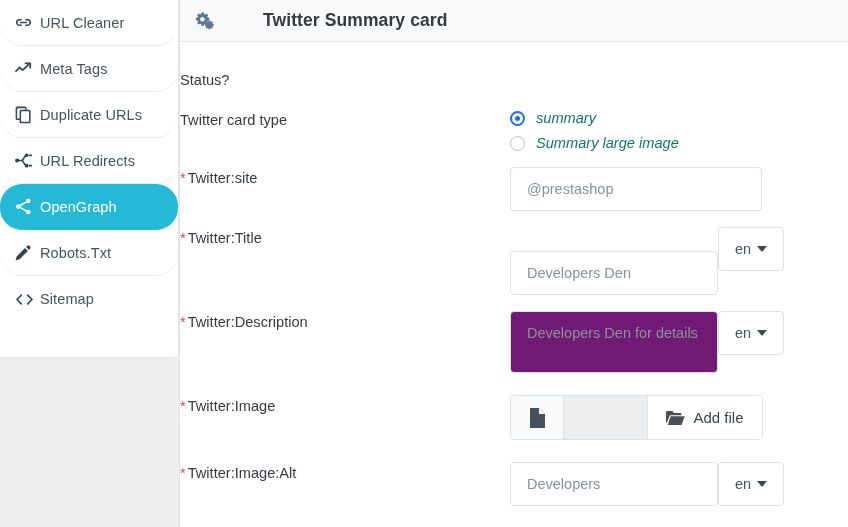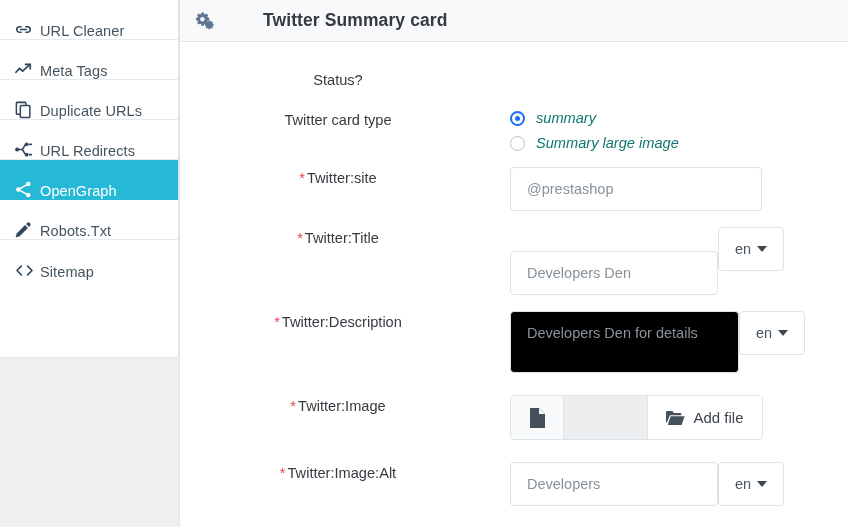--- a/index.html
+++ b/index.html
@@ -29,27 +29,28 @@
     border: 1px solid #e2e5e8;
     border-top: none;
     border-left: none;
     border-radius: 0 0 4px 0;
     height: 358px;
     overflow: hidden;
   }
 
   .side-item {
     position: relative;
-    height: 40px;
-    display: flex;
-    align-items: flex-end;
+    height: 46px;
+    display: flex;
+    align-items: center;
     padding-left: 14px;
     border-bottom: 1px solid #e7eaec;
     cursor: pointer;
     background: #ffffff;
+    border-radius: 22px;
   }
   .side-item:last-child { border-bottom: none; }
 
   .side-item .ico {
     width: 26px;
     flex: 0 0 26px;
     display: flex;
     align-items: center;
     justify-content: flex-start;
     color: #31455b;
@@ -111,21 +112,21 @@
 
   
   .row {
     display: flex;
     align-items: flex-start;
     margin-bottom: 16px;
   }
   .row .lbl {
     width: 330px;
     flex: 0 0 330px;
-    text-align: center;
+    text-align: left;
     padding-right: 14px;
     font-size: 14.6px;
     color: #363a41;
     line-height: 22px;
     white-space: nowrap;
   }
   .star { color: #e8434a; margin-right: 2px; }
   .ctl { flex: 1 1 auto; display: flex; align-items: flex-start; }
 
   
@@ -194,25 +195,25 @@
     line-height: 42px;
     font-family: "Liberation Sans", sans-serif;
     outline: none;
     white-space: nowrap;
     overflow: hidden;
   }
   .inp-site  { width: 252px; }
   .inp-title { width: 208px; margin-top: 24px; }
 
   .ta {
-    width: 229px;
+    width: 208px;
     height: 62px;
     border: 1px solid #dde2e6;
     border-radius: 4px;
-    background: #000000;
+    background: #701a75;
     font-size: 14.5px;
     color: #8a9299;
     padding: 11px 16px;
     line-height: 21px;
     font-family: "Liberation Sans", sans-serif;
     outline: none;
     resize: none;
     overflow: hidden;
   }
   .inp-alt { width: 208px; }

